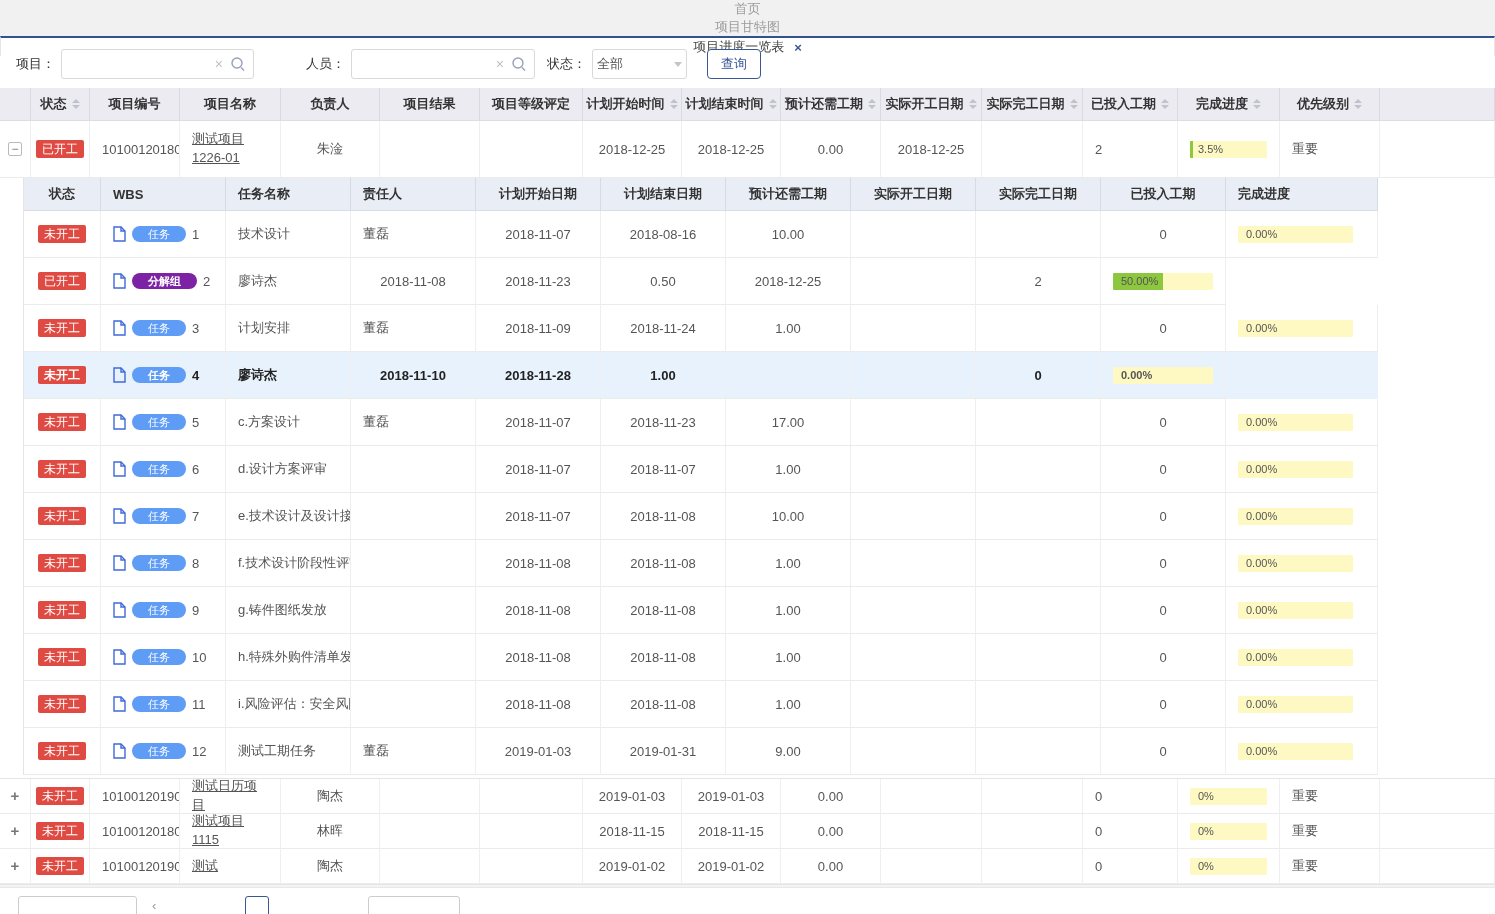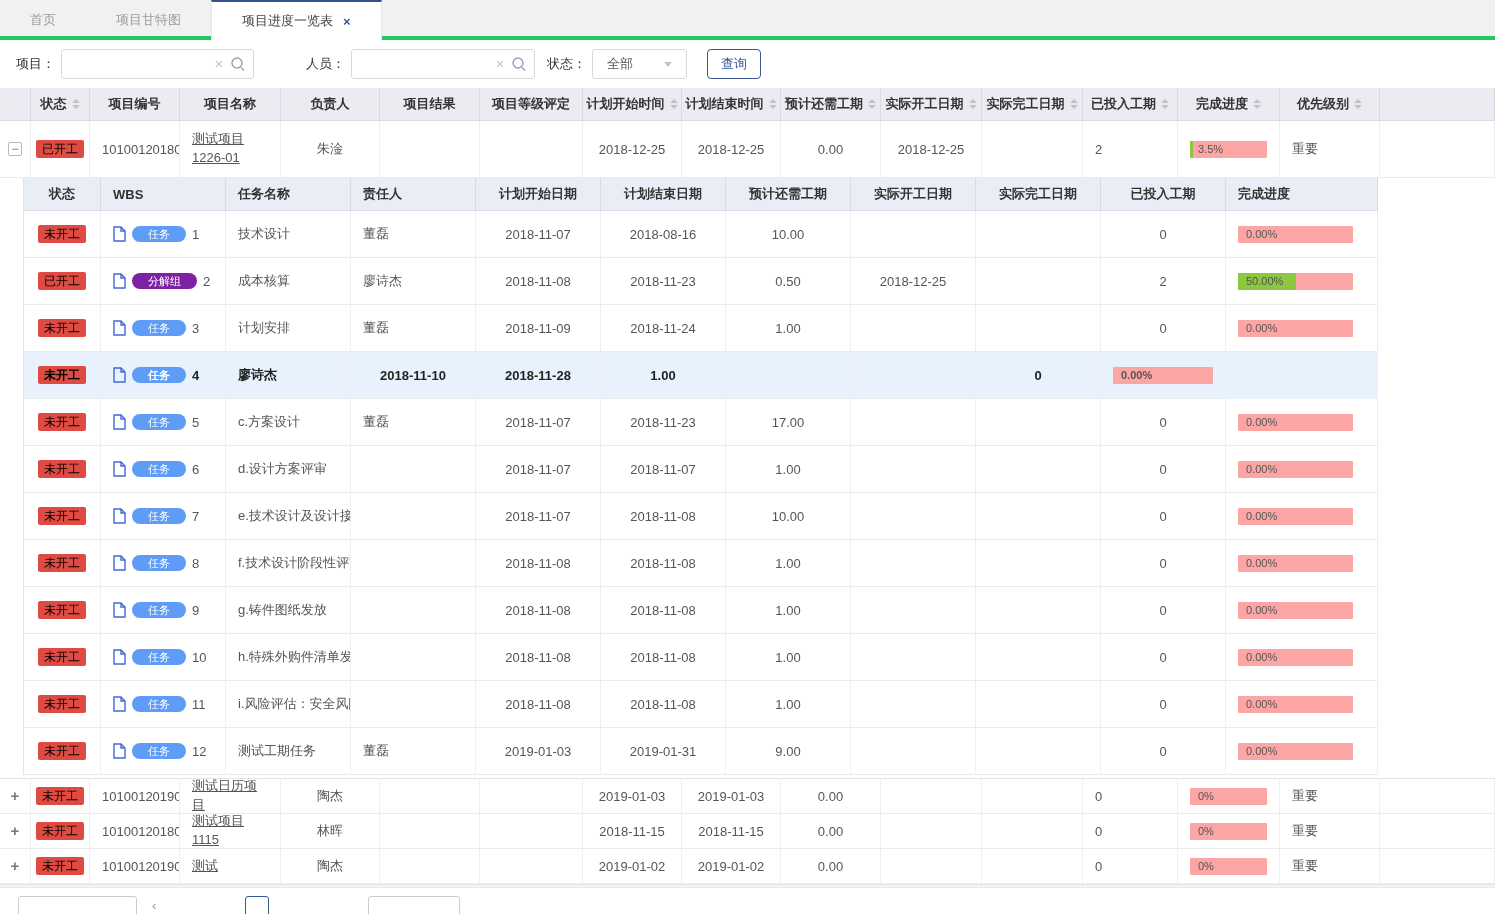--- a/index.html
+++ b/index.html
@@ -1,40 +1,40 @@
 <!DOCTYPE html>
 <html><head>
 <meta charset="utf-8">
 <style>
   * { margin:0; padding:0; box-sizing:border-box; }
   html,body { width:1495px; height:914px; overflow:hidden; background:#fff;
     font-family:"Liberation Sans","DejaVu Sans",sans-serif; }
   .app { position:relative; width:1495px; height:914px; background:#fff; }
 
   
-  .tabbar { display:flex; height:40px; background:#f1f1f2; border-bottom:4px solid #22c55e; }
+  .tabbar { display:flex; height:40px; background:#f1f1f2; border-bottom:1px solid #22c55e;flex-direction:column; }
   .tab { display:flex; align-items:center; justify-content:center; padding:0 30px; height:40px;
          font-size:13px; color:#9c9c9c; cursor:pointer; }
   .tab.active { background:#fff; color:#444; border-top:2px solid #33508f;
                 border-right:1px solid #e6e6e6; border-left:1px solid #e6e6e6; }
   .tab .close { margin-left:10px; color:#3a5795; font-weight:bold; font-size:13px; }
 
   
   .filterbar { display:flex; align-items:center; height:48px; background:#fff; padding-left:16px; }
   .flabel { font-size:13px; color:#333; margin-right:6px; }
   .fbox { position:relative; display:flex; align-items:center; height:30px; border:1px solid #d9d9d9;
           border-radius:3px; background:#fff; }
   .fbox input { border:none; outline:none; flex:1; height:26px; padding:0 6px; font-size:13px;
                 font-family:inherit; min-width:0; background:transparent; }
   .fbox .clear { color:#c0c0c0; font-size:14px; padding:0 4px; }
   .fbox .mag { padding:0 7px 0 3px; display:flex; align-items:center; }
   .fbox1 { width:193px; margin-right:52px; }
   .fbox2 { width:184px; margin-right:12px; }
   .selbox { display:flex; align-items:center; justify-content:space-between; width:95px; height:30px;
-            border:1px solid #d9d9d9; border-radius:3px; padding:0 14px; font-size:13px; color:#555; }
+            border:1px solid #d9d9d9; border-radius:3px; padding:0 4px; font-size:13px; color:#555; }
   .selbox .dcaret { width:0; height:0; border-left:4px solid transparent; border-right:4px solid transparent;
             border-top:5px solid #c0c4cc; }
   .qbtn { margin-left:20px; height:30px; padding:0 13px; background:#fff; border:1px solid #3a5795;
           border-radius:4px; color:#3a5795; font-size:13px; font-family:inherit; cursor:pointer; }
 
   
   :root { --main-cols: 31px 59px 90px 101px 99px 100px 103px 99px 99px 100px 101px 101px 95px 102px 100px minmax(0,1fr);
           --sub-cols: 77px 125px 125px 125px 125px 125px 125px 125px 125px 125px minmax(0,1fr); }
   .mrow, .mhead { display:grid; grid-template-columns:var(--main-cols); }
   .srow, .shead { display:grid; grid-template-columns:var(--sub-cols); }
@@ -49,40 +49,40 @@
   .mrow.short { height:35px; }
   .srow { height:47px; background:#fff; }
   .srow.selected { background:#e8f2fd; }
   .srow.selected .c { font-weight:bold; color:#222; background:transparent; }
   .wrapname { white-space:normal !important; line-height:1.45;text-decoration:underline; }
 
   .subtable { margin-left:23px; width:1355px; border-left:1px solid #e3e3e8; background:#fff; }
   .subgap { height:4px; border-bottom:1px solid #e4e4e4; }
 
   
-  .badge { display:inline-block; padding:2px 6px; border-radius:2px; font-size:12px; color:#000000;
+  .badge { display:inline-block; padding:2px 6px; border-radius:2px; font-size:12px; color:#ffffff;
            background:#df4b42; line-height:14px; }
   .pill { display:inline-block; padding:1px 16px; border-radius:9px; font-size:11px; color:#fff; line-height:14px; }
   .pill.task { background:#5f9cf5; }
-  .pill.group { background:#7e22a5; }
+  .pill.group { background:#7e22a5;font-weight:bold; }
 
   
   .scaret { display:inline-flex; flex-direction:column; margin-left:5px; gap:2px; }
   .scaret i { display:block; width:0; height:0; border-left:4px solid transparent; border-right:4px solid transparent; }
   .scaret .up { border-bottom:4px solid #c0c3cc; }
   .scaret .dn { border-top:4px solid #c0c3cc; }
 
   
   .exp { width:14px; height:14px; display:flex; align-items:center; justify-content:center;
          color:#777; font-size:13px; line-height:12px; }
   .exp.minus { border:1px solid #b9b9bf; border-radius:2px; font-size:12px; }
   .exp.plus { font-weight:bold; font-size:15px; }
 
   
-  .pbar { position:relative; height:17px; background:#fca5a5; border-radius:1px; overflow:hidden; }
+  .pbar { position:relative; height:17px; background:#fef9c3; border-radius:1px; overflow:hidden; }
   .pbar .fill { position:absolute; left:0; top:0; bottom:0; background:#8dc63f; }
   .pbar .ptxt { position:absolute; left:8px; top:0; line-height:17px; font-size:11px; color:#555; }
   .pbar.w-main { width:82px; }
   .pbar.w-sub { width:115px; }
 
   
   .wbs { display:flex; align-items:center; gap:6px; }
   .fileicon { display:flex; }
 
   
@@ -328,21 +328,20 @@
               <span class="fileicon">
                 <svg width="13" height="16" viewBox="0 0 13 16">
                   <path d="M1 1h7l4 4v10H1z" fill="none" stroke="#3f6ad8" stroke-width="1.4"></path>
                   <path d="M8 1v4h4" fill="none" stroke="#3f6ad8" stroke-width="1.4"></path>
                 </svg>
               </span>
               <span class="pill group">分解组</span>
               <span>2</span>
             </span>
           </div>
-          <div class="c">成本核算</div>
           <div class="c">廖诗杰</div>
           <div class="c center">2018-11-08</div>
           <div class="c center">2018-11-23</div>
           <div class="c center">0.50</div>
           <div class="c center">2018-12-25</div>
           <div class="c center"></div>
           <div class="c center">2</div>
           <div class="c">
             <span class="pbar w-sub">
               <span class="fill" style="width: 50%;"></span>

